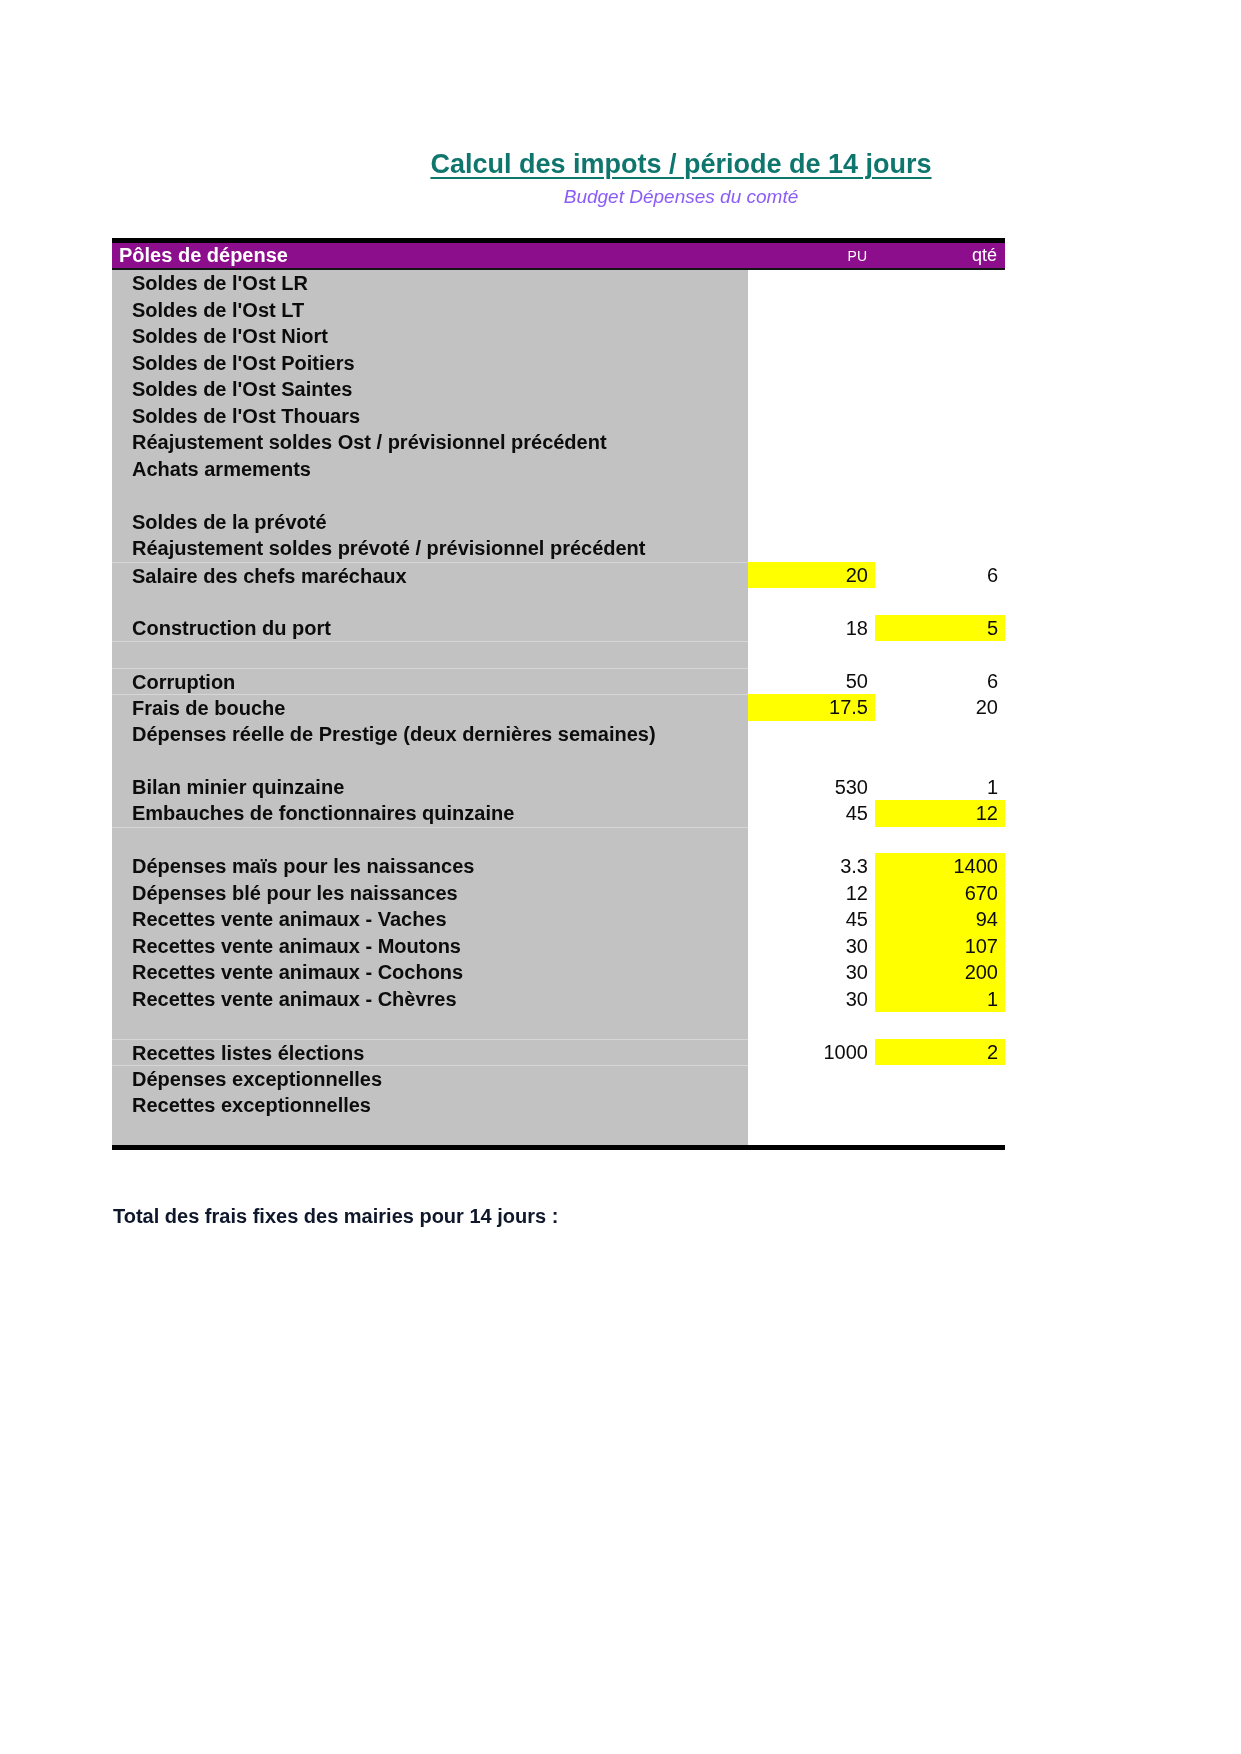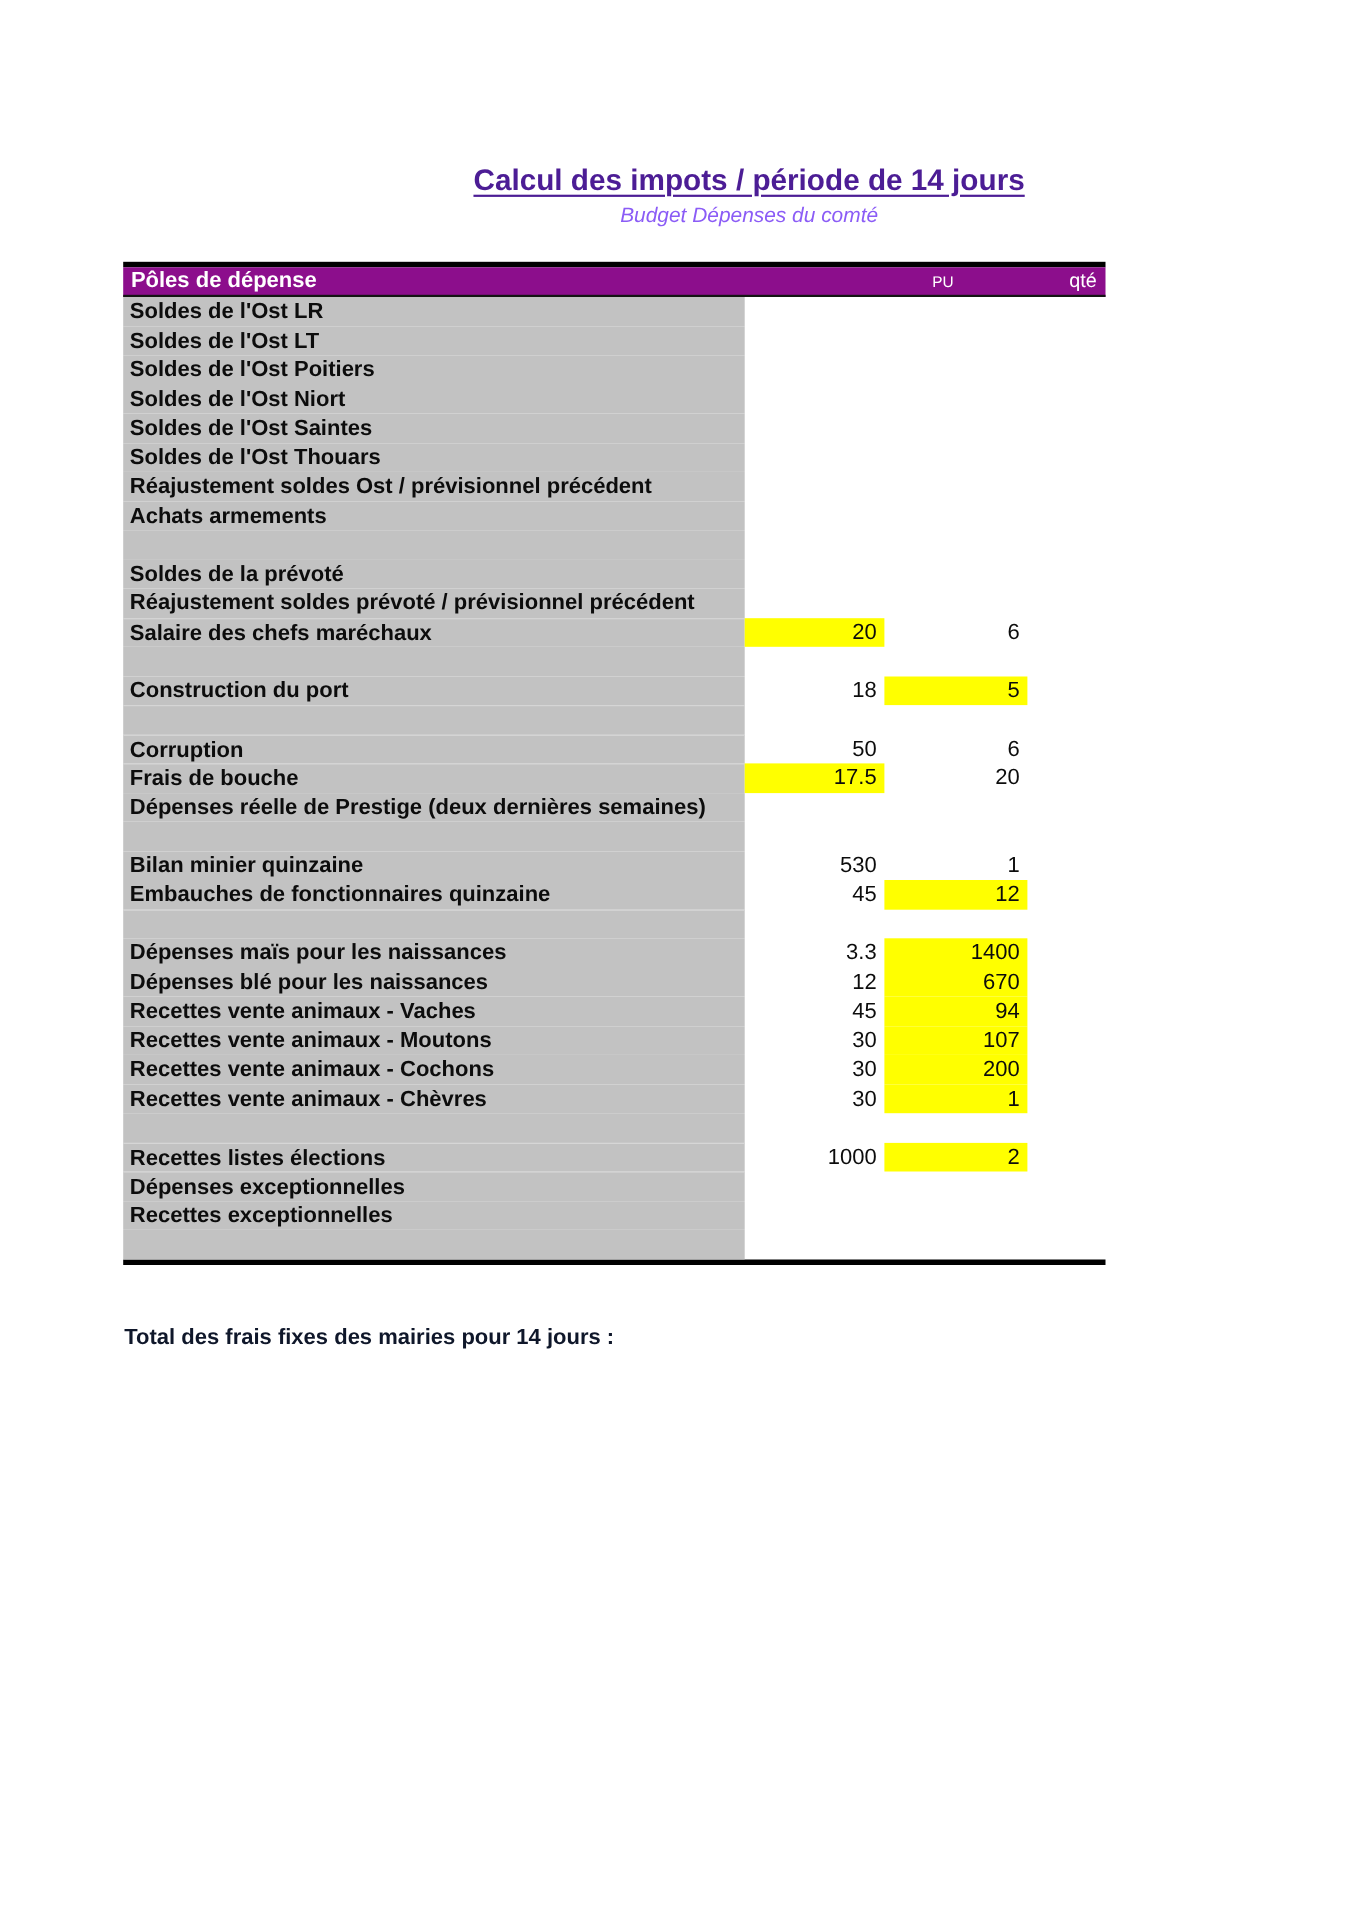--- a/index.html
+++ b/index.html
@@ -16,21 +16,21 @@
     overflow: hidden;
   }
   .title {
     position: absolute;
     top: 149px;
     left: 340px;
     width: 682px;
     text-align: center;
     font-size: 27px;
     font-weight: bold;
-    color: #4c1d95;
+    color: #0f766e;
     text-decoration: underline;
     text-decoration-thickness: 2px;
     text-underline-offset: 4px;
     white-space: nowrap;
   }
   .subtitle {
     position: absolute;
     top: 186px;
     left: 340px;
     width: 682px;
@@ -83,26 +83,26 @@
     display: flex;
     height: 26.5px;
   }
   .cell {
     box-sizing: border-box;
     line-height: 26.5px;
     overflow: hidden;
     white-space: nowrap;
   }
   .cell.label {
-    width: 565px;
+    width: 636px;
     background: var(--row-bg, #C2C2C2);
     font-size: 20px;
     font-weight: bold;
     color: #0c0c0c;
-    padding-left: 6px;
+    padding-left: 20px;
   }
   .row.divider .cell.label {
     border-top: 1px solid #d6d6d6;
   }
   .cell.pu {
     width: 127px;
     text-align: right;
     padding-right: 7px;
     font-size: 20px;
     color: #0c0c0c;
@@ -147,26 +147,26 @@
           <div class="cell label">Soldes de l'Ost LR</div>
           <div class="cell pu"></div>
           <div class="cell qty"></div>
         </div>
         <div class="row">
           <div class="cell label">Soldes de l'Ost LT</div>
           <div class="cell pu"></div>
           <div class="cell qty"></div>
         </div>
         <div class="row">
+          <div class="cell label">Soldes de l'Ost Niort</div>
+          <div class="cell pu"></div>
+          <div class="cell qty"></div>
+        </div>
+        <div class="row">
           <div class="cell label">Soldes de l'Ost Poitiers</div>
-          <div class="cell pu"></div>
-          <div class="cell qty"></div>
-        </div>
-        <div class="row">
-          <div class="cell label">Soldes de l'Ost Niort</div>
           <div class="cell pu"></div>
           <div class="cell qty"></div>
         </div>
         <div class="row">
           <div class="cell label">Soldes de l'Ost Saintes</div>
           <div class="cell pu"></div>
           <div class="cell qty"></div>
         </div>
         <div class="row">
           <div class="cell label">Soldes de l'Ost Thouars</div>

